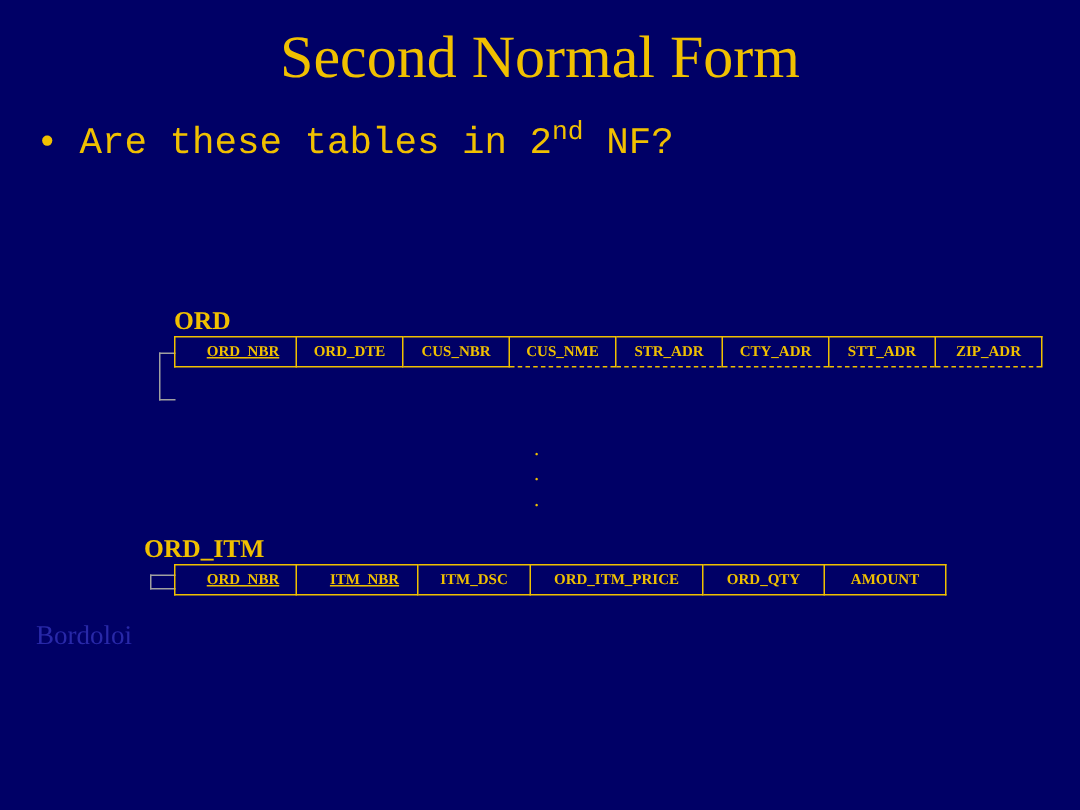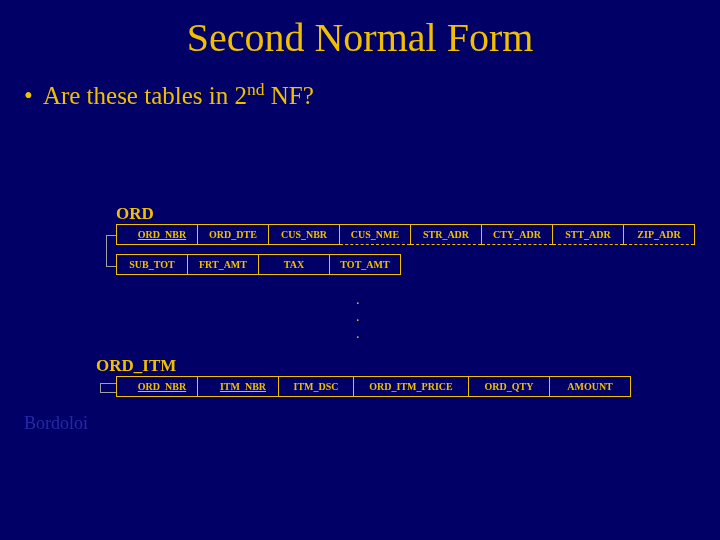--- a/index.html
+++ b/index.html
@@ -28,21 +28,21 @@
     color: #f0c000;
   }
   .bullets {
     position: absolute;
     top: 80px;
     left: 24px;
     font-size: 25px;
     line-height: 1.25;
   }
   .bullets sup { font-size: 0.7em; vertical-align: super; line-height: 0; }
-  .bullets .row { white-space: nowrap; }
+  .bullets .row { white-space: nowrap; font-family: Liberation Mono, monospace; }
   .bullets .dot { display: inline-block; width: 14px; }
 
   .tbl-label {
     position: absolute;
     font-size: 17px;
     font-weight: bold;
     color: #f0c000;
   }
   .tbl-label.ord { top: 204px; left: 116px; }
   .tbl-label.orditm { top: 356px; left: 96px; }
@@ -137,30 +137,20 @@
       <td>CUS_NBR</td>
       <td class="partial">CUS_NME</td>
       <td class="partial">STR_ADR</td>
       <td class="partial">CTY_ADR</td>
       <td class="partial">STT_ADR</td>
       <td class="partial">ZIP_ADR</td>
     </tr>
   </tbody>
     </table>
 
-  <table class="grid ord2">
-    <tbody>
-        <tr>
-      <td>SUB_TOT</td>
-      <td>FRT_AMT</td>
-      <td>TAX</td>
-      <td>TOT_AMT</td>
-    </tr>
-  </tbody>
-    </table>
 
   <div class="dots">
     <div>.</div>
     <div>.</div>
     <div>.</div>
   </div>
 
   <div class="tbl-label orditm">ORD_ITM</div>
 
   <div class="connector2"></div>

